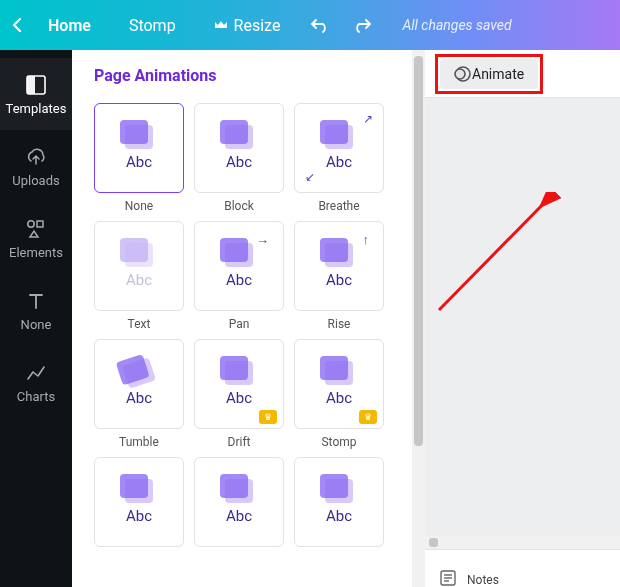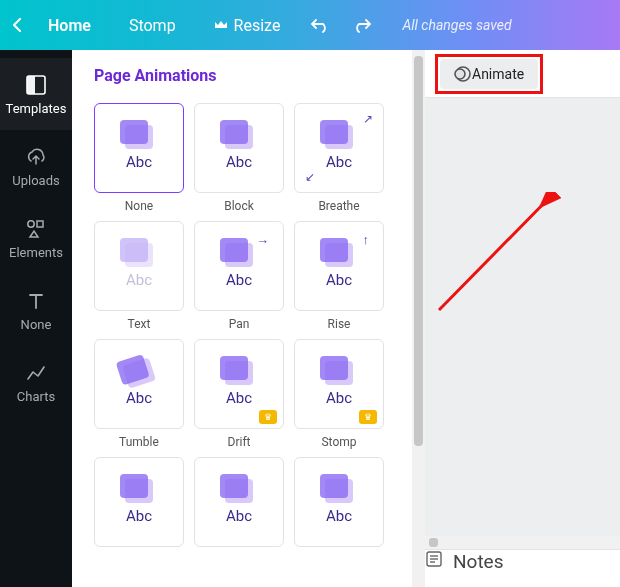--- a/index.html
+++ b/index.html
@@ -42,21 +42,21 @@
 
 .canvas { flex:1; background:#eceef0; position:relative; display:flex; flex-direction:column; }
 .canvas-top { height:48px; display:flex; align-items:center; padding-left:10px; background:#fff; border-bottom:1px solid #e4e4e6;}
 .animate-btn { display:flex; align-items:center; padding:6px 14px; background:#ecedee; border-radius:4px; cursor:pointer; font-size:14px; color:#222;}
 .animate-wrap { border:3px solid #e11; padding:2px; }
 .arrow-annot { position:absolute; top:94px; left:6px; pointer-events:none; }
 
 .canvas-body { flex:1; background:#eceef0; position:relative; }
 .hscroll { position:absolute; bottom:38px; left:0; right:0; height:13px; background:#f1f1f1; }
 .hscroll .ht { position:absolute; left:4px; top:2px; width:9px; height:9px; background:#c6c6c6; border-radius:3px;}
-.footer { position:absolute; bottom:0; left:0; right:0; height:38px; background:#fff; border-top:1px solid #e4e4e6; display:flex; align-items:flex-start; padding-left:0; gap:10px; font-size:19px; color:#444;}
+.footer { position:absolute; bottom:0; left:0; right:0; height:38px; background:#fff; border-top:1px solid #e4e4e6; display:flex; align-items:flex-end; padding-left:14px; gap:10px; font-size:12px; color:#444;}
 .footer .nico { width:18px; height:18px; }
 </style>
 </head>
 <body>
 
 <div class="topbar">
   <div class="back">
     <svg width="12" height="16" viewBox="0 0 12 16">
         <path d="M8 2 L2 8 L8 14" stroke="#fff" stroke-width="2.2" fill="none" stroke-linecap="round" stroke-linejoin="round"></path>
       </svg>

